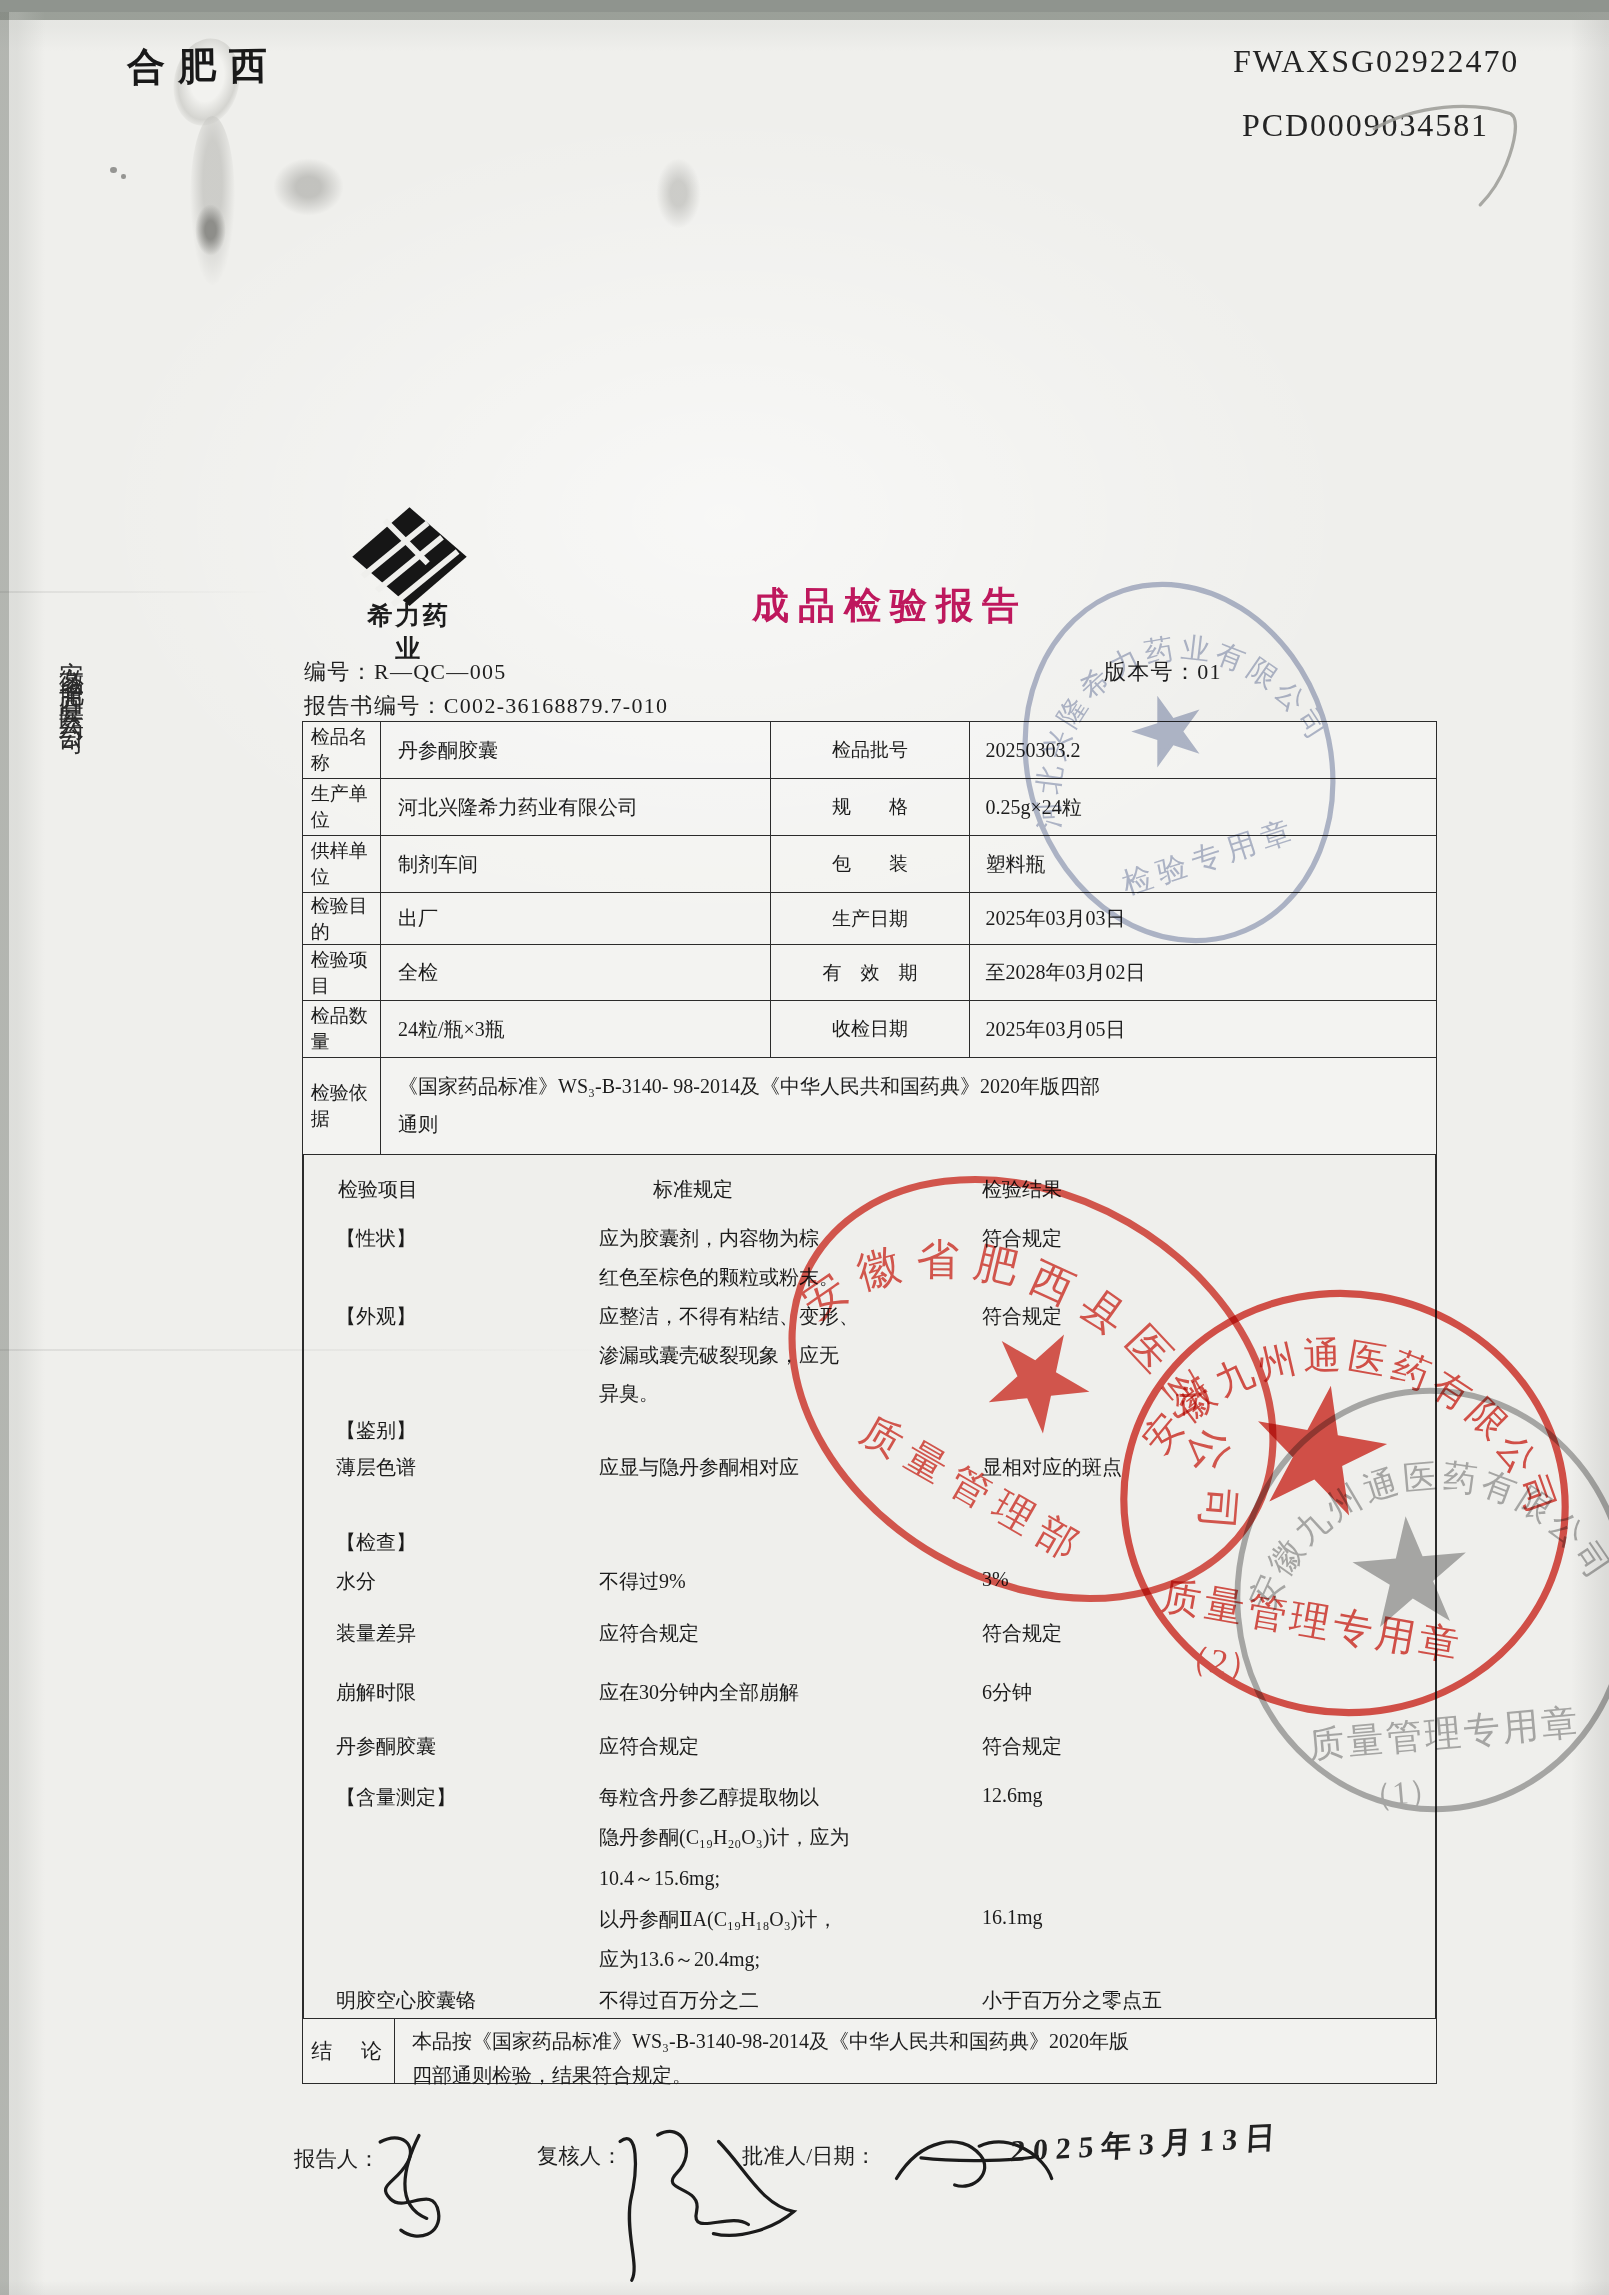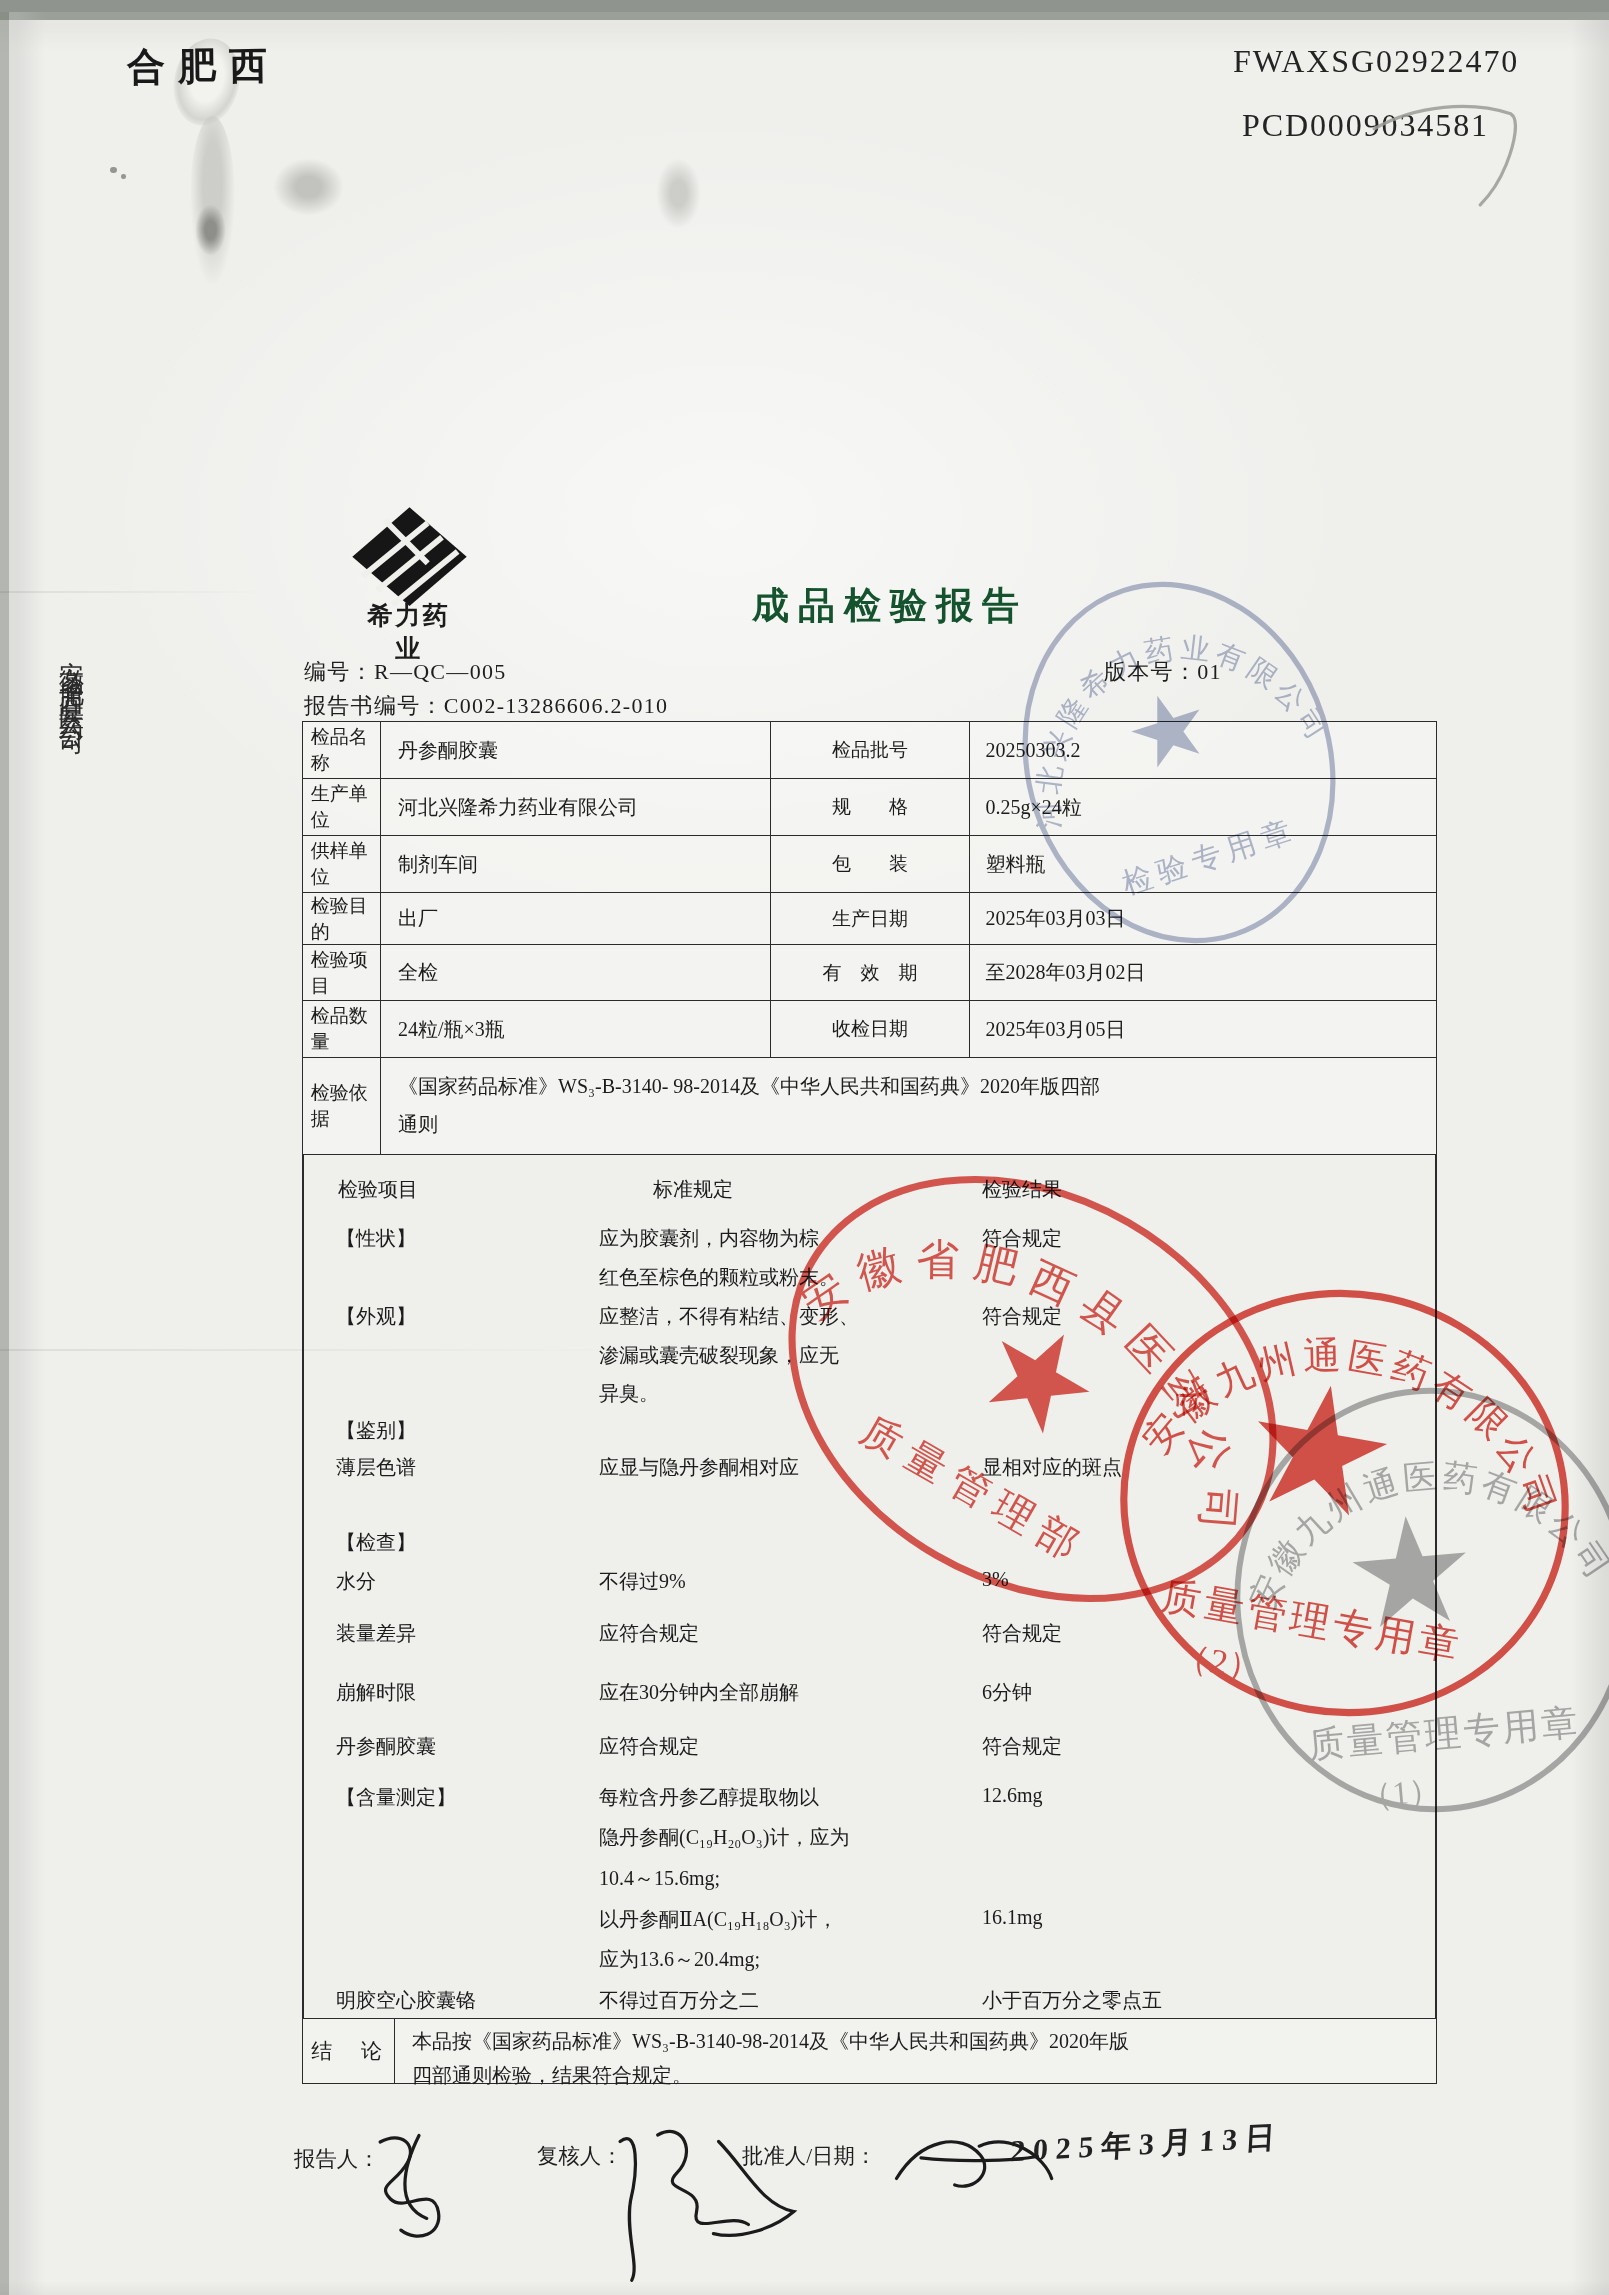--- a/index.html
+++ b/index.html
@@ -18,21 +18,21 @@
 .crease{position:absolute;height:1.9px;background:linear-gradient(90deg,rgba(90,90,88,.12),rgba(90,90,88,0));}
 .speck{position:absolute;border-radius:50%;background:#4a4a48;opacity:.55}
 .smudge{position:absolute;border-radius:50%;}
 
 #hand-tl{left:127px;top:29px;font-size:38px;font-weight:bold;letter-spacing:13px;transform:rotate(-.7deg);color:#191919}
 .code{font-family:"Liberation Serif","DejaVu Serif",serif;font-size:32px;letter-spacing:1.9px;color:#242424}
 #code1{left:1233px;top:31px}
 #code2{left:1242px;top:95px}
 #sidetext{left:55px;top:629px;writing-mode:vertical-rl;font-size:25px;letter-spacing:7.8px;color:#2a2a2a}
 #logo-text{left:354px;top:587px;width:110px;text-align:center;font-size:25px;font-weight:bold;letter-spacing:2.6px}
-#title{left:752px;top:569px;font-size:37px;font-weight:bold;letter-spacing:9px;color:#14532d}
+#title{left:752px;top:569px;font-size:37px;font-weight:bold;letter-spacing:9px;color:#be185d}
 .hline{font-size:22px;letter-spacing:1.3px;color:#1e1e1e}
 #docno{left:304px;top:645px}
 #verno{left:1104px;top:645px}
 #repno{left:304px;top:679px}
 
 #infotable{position:absolute;left:302px;top:709px;width:1135px;border:1.9px solid #2b2b2b;background:rgba(255,255,255,.25)}
 .irow{display:flex;border-top:1.3px solid #2b2b2b}
 .irow:first-child{border-top:none}
 .ic{display:flex;align-items:center}
 .lab{width:77px;padding-left:7.8px;font-size:19px;flex:none}
@@ -93,21 +93,21 @@
       <line x1="40" y1="130" x2="140" y2="48"></line>
       <line x1="64" y1="152" x2="164" y2="70"></line>
       <line x1="52" y1="22" x2="118" y2="88"></line>
     </g>
   </svg>
   <div class="abs" id="logo-text">希力药业</div>
 
   <div class="abs" id="title">成品检验报告</div>
   <div class="abs hline" id="docno"><span>编号：</span><span>R—QC—005</span></div>
   <div class="abs hline" id="verno"><span>版本号：</span><span>01</span></div>
-  <div class="abs hline" id="repno"><span>报告书编号：</span><span>C002-13286606.2-010</span></div>
+  <div class="abs hline" id="repno"><span>报告书编号：</span><span>C002-36168879.7-010</span></div>
 
   <div id="infotable">
     <div class="irow" style="height:56px">
       <div class="ic lab">检品名称</div>
       <div class="ic val">丹参酮胶囊</div>
       <div class="ic lab2">检品批号</div>
       <div class="ic val2">20250303.2</div>
     </div>
     <div class="irow" style="height:57px">
       <div class="ic lab">生产单位</div>

